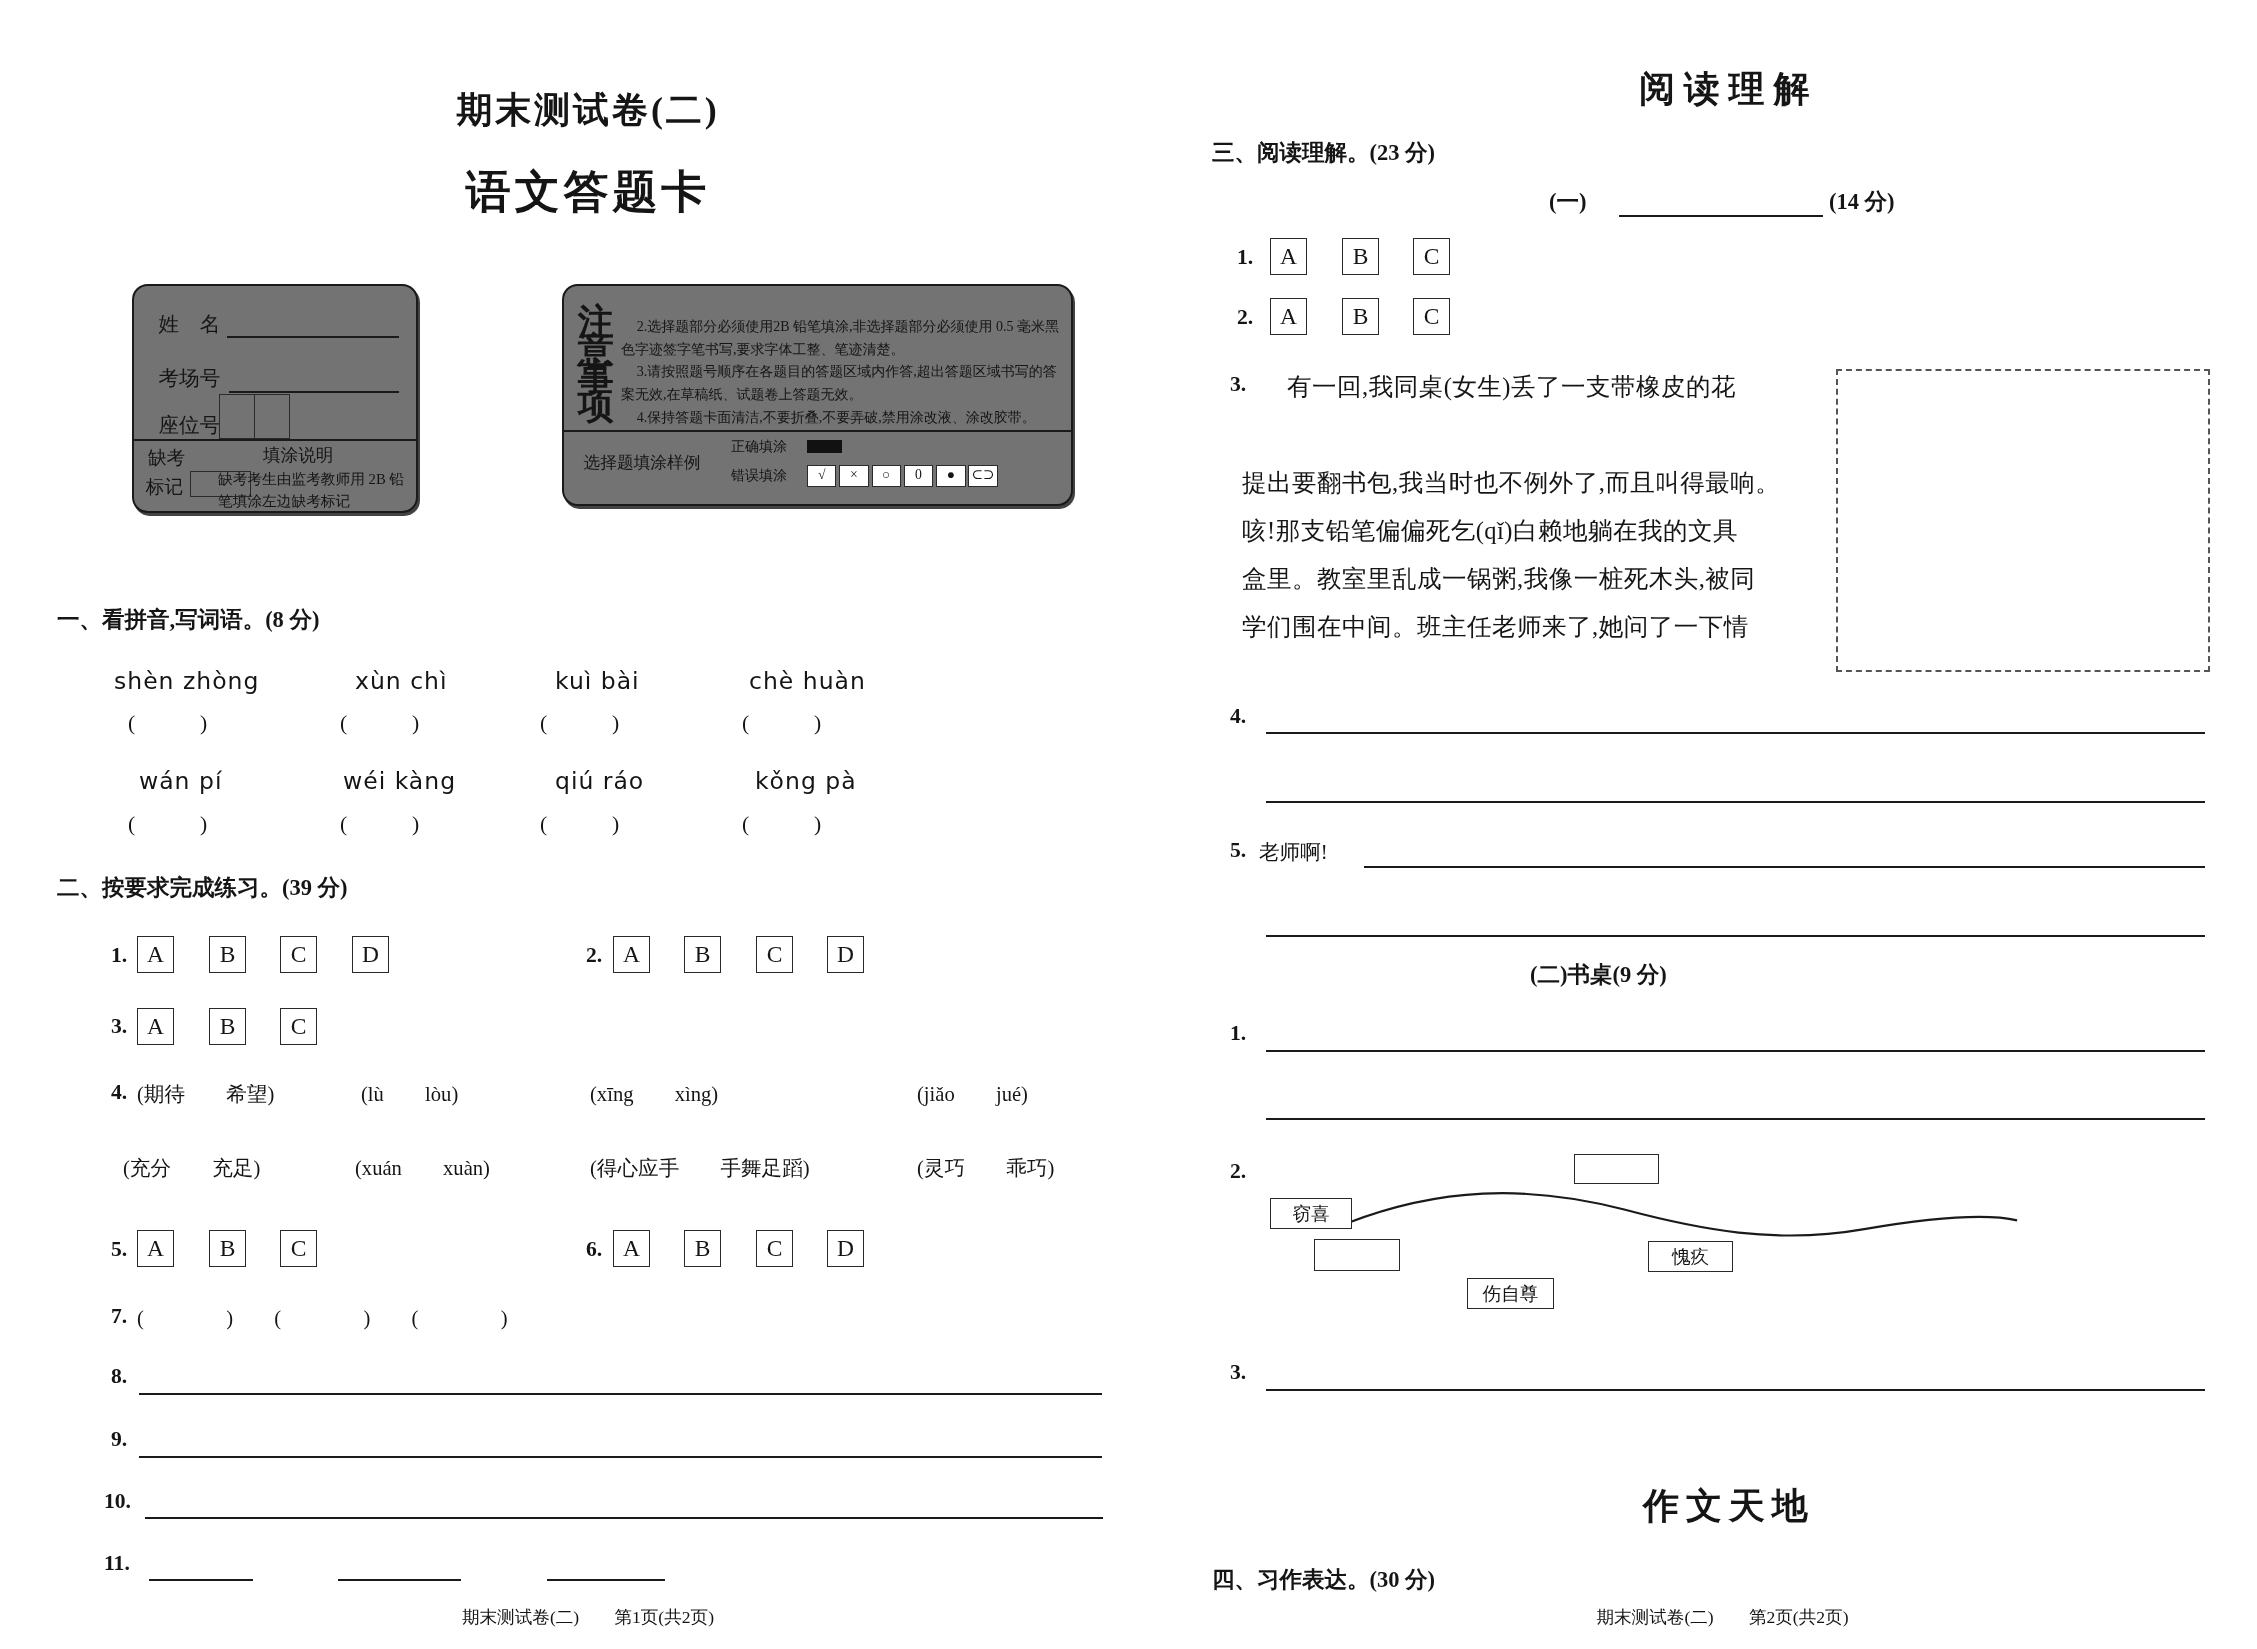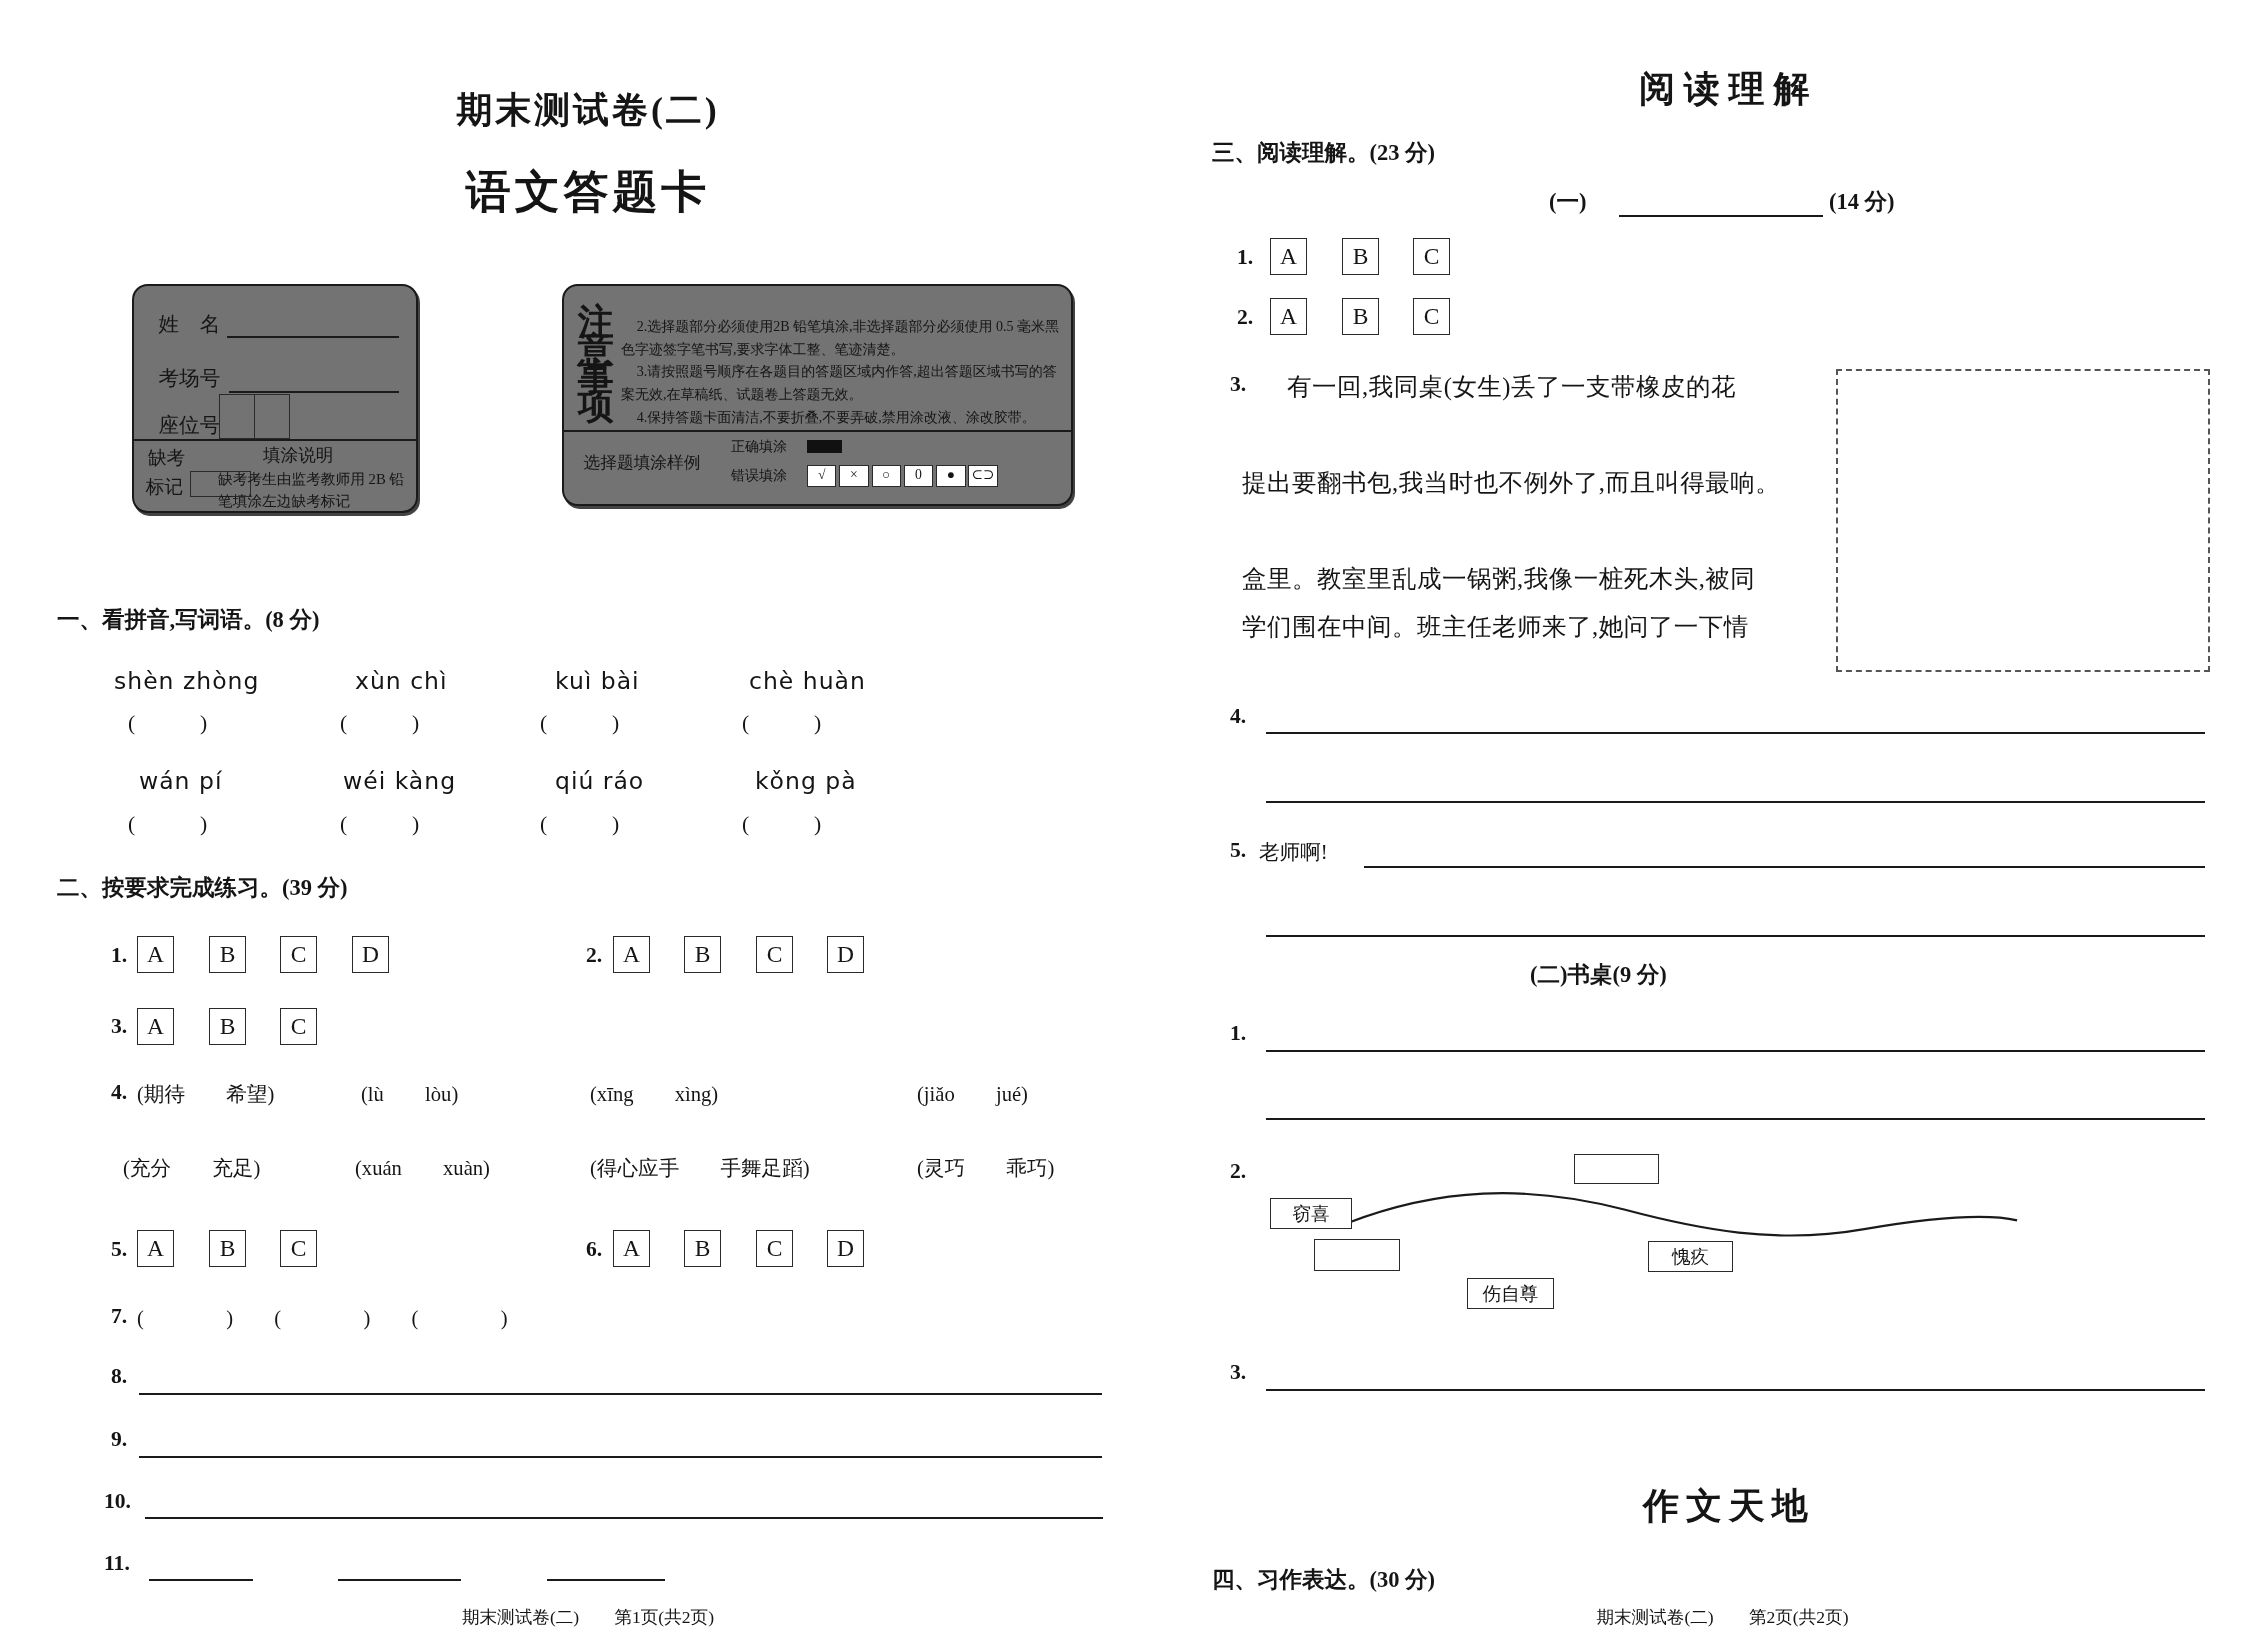--- a/index.html
+++ b/index.html
@@ -161,20 +161,21 @@
   <span class="cbox" style="left:1342px;top:238px;">B</span>
   <span class="cbox" style="left:1413px;top:238px;">C</span>
   <span class="abs num" style="left:1237px;top:305px;">2.</span>
   <span class="cbox" style="left:1270px;top:298px;">A</span>
   <span class="cbox" style="left:1342px;top:298px;">B</span>
   <span class="cbox" style="left:1413px;top:298px;">C</span>
 
   <span class="abs num" style="left:1230px;top:372px;">3.</span>
   <div class="passage-line" style="left:1242px;top:370px;padding-left:45px;">有一回,我同桌(女生)丢了一支带橡皮的花</div>
   <div class="passage-line" style="left:1242px;top:466px;">提出要翻书包,我当时也不例外了,而且叫得最响。</div>
+  <div class="passage-line" style="left:1242px;top:514px;">咳!那支铅笔偏偏死乞(qǐ)白赖地躺在我的文具</div>
   <div class="passage-line" style="left:1242px;top:562px;">盒里。教室里乱成一锅粥,我像一桩死木头,被同</div>
   <div class="passage-line" style="left:1242px;top:610px;">学们围在中间。班主任老师来了,她问了一下情</div>
   <div class="abs" style="left:1836px;top:369px;width:370px;height:299px;border:2px dashed #555;"></div>
 
   <span class="abs num" style="left:1230px;top:704px;">4.</span>
   <span class="uline" style="left:1266px;top:731px;width:939px;"></span>
   <span class="uline" style="left:1266px;top:800px;width:939px;"></span>
 
   <span class="abs num" style="left:1230px;top:838px;">5.</span>
   <span class="abs body-t" style="left:1259px;top:838px;">老师啊!</span>

